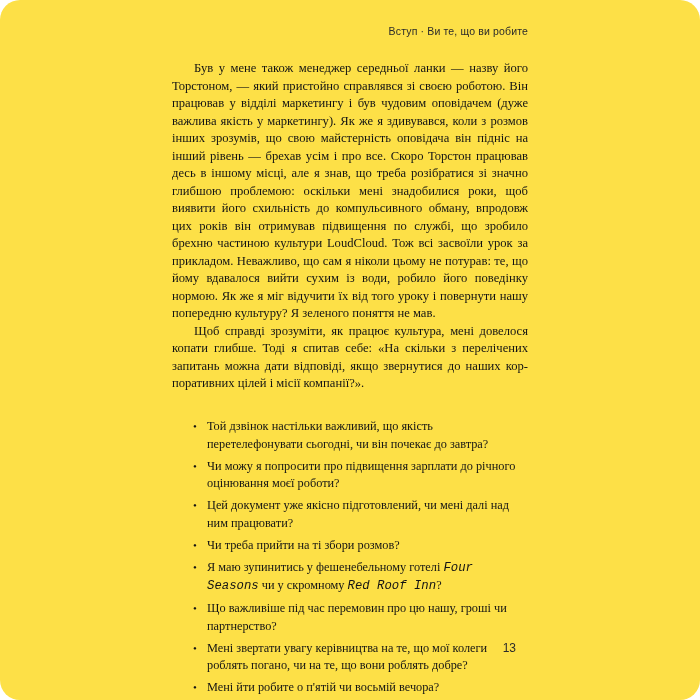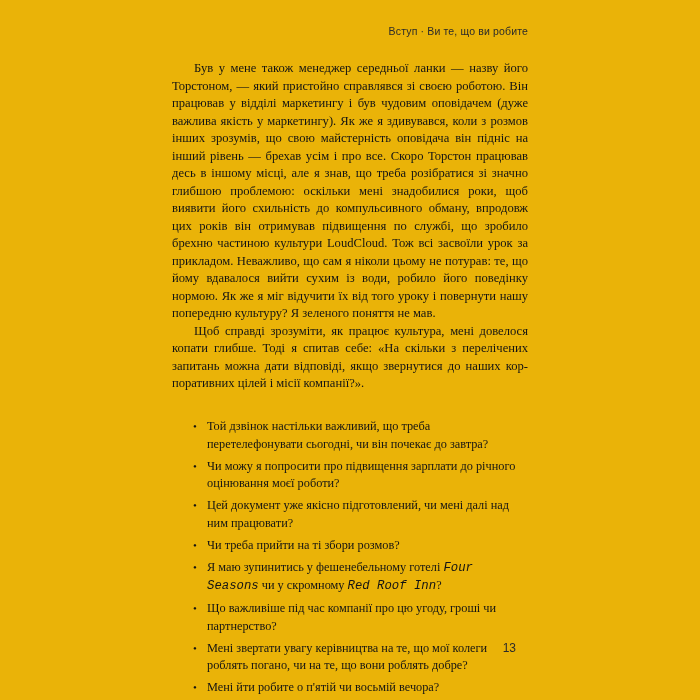--- a/index.html
+++ b/index.html
@@ -15,21 +15,22 @@
     position: relative;
     overflow: hidden;
     font-family: "Liberation Serif", "DejaVu Serif", serif;
     color: #1a1a1a;
     -webkit-font-smoothing: antialiased;
   }
 
   .page {
     position: absolute;
     inset: 0;
-    background: #eab308;
+    background: #fde047;
+    border-radius: 20px;
   }
 
   
   .running-head {
     position: absolute;
     top: 25px;
     left: 172px;
     width: 356px;
     text-align: right;
     font-family: "Liberation Sans", "DejaVu Sans", sans-serif;
@@ -115,25 +116,25 @@
 <div class="page">
 
   <div class="running-head">Вступ · Ви те, що ви робите</div>
 
   <div class="text-block">
     <p class="body-par indent">Був у мене також менеджер середньої ланки — назву його Торсто­ном, — який пристойно справлявся зі своєю роботою. Він працював у відділі маркетингу і був чудовим оповідачем (дуже важлива якість у маркетингу). Як же я здивувався, коли з розмов інших зрозумів, що свою майстерність оповідача він підніс на інший рівень — брехав усім і про все. Скоро Торстон працював десь в іншому місці, але я знав, що треба розібратися зі значно глибшою проблемою: оскіль­ки мені знадобилися роки, щоб виявити його схильність до ком­пульсивного обману, впродовж цих років він отримував підвищення по службі, що зробило брехню частиною культури LoudCloud. Тож всі засвоїли урок за прикладом. Неважливо, що сам я ніколи цьому не потурав: те, що йому вдавалося вийти сухим із води, робило його поведінку нормою. Як же я міг відучити їх від того уроку і повернути нашу попередню культуру? Я зеленого поняття не мав.</p>
     <p class="body-par indent">Щоб справді зрозуміти, як працює культура, мені довелося копати глибше. Тоді я спитав себе: «На скільки з перелічених запитань можна дати відповіді, якщо звернутися до наших кор­поративних цілей і місії компанії?».</p>
   </div>
 
   <ul class="question-list">
-      <li><span class="bullet-glyph">•</span><span>Той дзвінок настільки важливий, що треба перетелефонувати сьогодні, чи він почекає до завтра?</span></li>
+      <li><span class="bullet-glyph">•</span><span>Той дзвінок настільки важливий, що якість перетелефонувати сьогодні, чи він почекає до завтра?</span></li>
       <li><span class="bullet-glyph">•</span><span>Чи можу я попросити про підвищення зарплати до річного оцінювання моєї роботи?</span></li>
       <li><span class="bullet-glyph">•</span><span>Цей документ уже якісно підготовлений, чи мені далі над ним працювати?</span></li>
       <li><span class="bullet-glyph">•</span><span>Чи треба прийти на ті збори розмов?</span></li>
       <li><span class="bullet-glyph">•</span><span>Я маю зупинитись у фешенебельному готелі <i class="brandname">Four Seasons</i> чи у скромному <i class="brandname">Red Roof Inn</i>?</span></li>
-      <li><span class="bullet-glyph">•</span><span>Що важливіше під час компанії про цю угоду, гроші чи партнерство?</span></li>
+      <li><span class="bullet-glyph">•</span><span>Що важливіше під час перемовин про цю нашу, гроші чи партнерство?</span></li>
       <li><span class="bullet-glyph">•</span><span>Мені звертати увагу керівництва на те, що мої колеги роблять погано, чи на те, що вони роблять добре?</span></li>
       <li><span class="bullet-glyph">•</span><span>Мені йти робите о п'ятій чи восьмій вечора?</span></li>
     </ul>
 
   <div class="folio">13</div>
 
 </div>
 
 </body></html>

